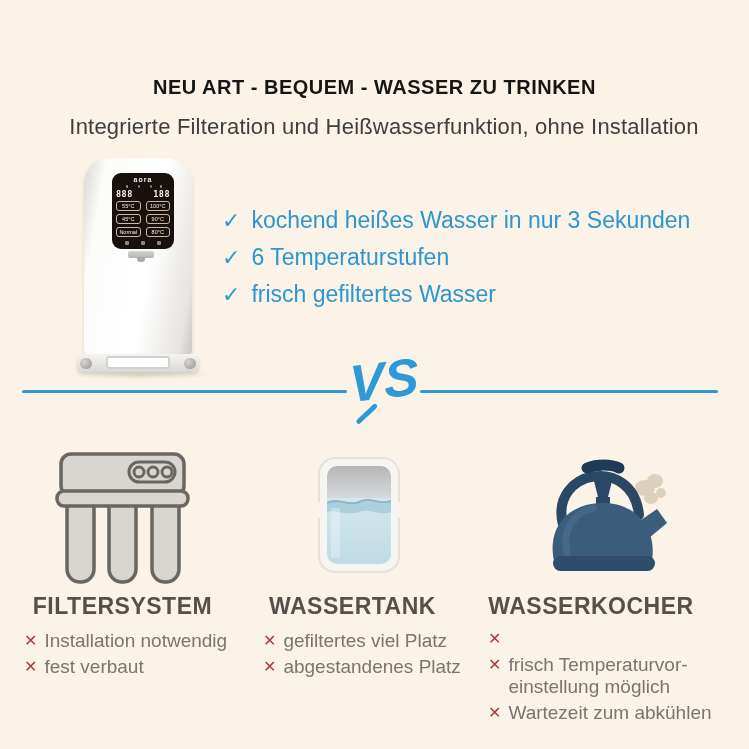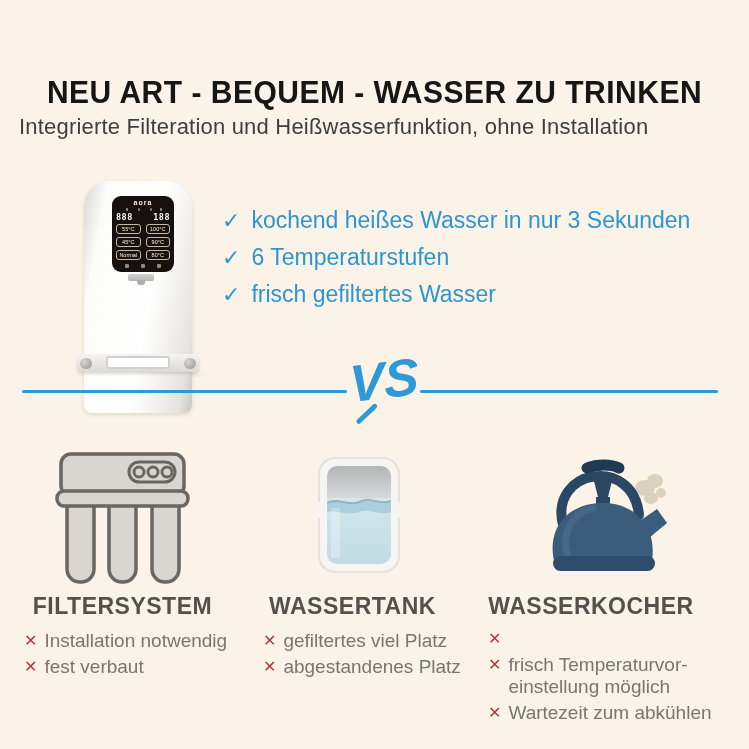--- a/index.html
+++ b/index.html
@@ -8,35 +8,34 @@
     background:#fbf3e7;
     font-family:"Liberation Sans", sans-serif;
   }
   
   .title{
     position:absolute;top:12px;left:0;right:0;text-align:center;
     font-size:57px;font-weight:bold;color:#1b95d8;line-height:1.05;letter-spacing:0px;
   }
   .subtitle{
     position:absolute;top:76px;left:0;right:0;text-align:center;
-    font-size:30px;font-weight:bold;color:#161616;letter-spacing:.5px;
+    font-size:20px;font-weight:bold;color:#161616;letter-spacing:.5px;
     transform:scaleY(1.02);
   }
   .tagline{
-    position:absolute;top:114px;left:0;right:0;text-align:left;
+    position:absolute;top:114px;left:0;right:0;text-align:center;
     font-size:22px;color:#3e3e3e;letter-spacing:.2px;margin-left:19px;
   }
   
   .device{position:absolute;left:84px;top:158px;width:108px;height:216px;}
   .device-body{
-    position:absolute;left:0;top:0;width:108px;height:232px;
+    position:absolute;left:0;top:0;width:108px;height:200px;
     background:linear-gradient(100deg,#d9d7d4 0%,#fbfbfa 16%,#ffffff 58%,#e6e4e1 90%,#c9c7c4 100%);
     border-radius:26px 26px 8px 8px;
     box-shadow:0 2px 4px rgba(120,110,95,.18);
-    margin-top:23px;
   }
   .panel{
     position:absolute;left:28px;top:15px;width:62px;height:76px;
     background:#17100d;border-radius:9px;
     display:flex;flex-direction:column;align-items:center;padding:3px 4px;box-sizing:border-box;
   }
   .brand{font-size:7px;font-weight:bold;color:#f4efe8;letter-spacing:1px;line-height:8px;}
   .status-dots{
     width:40px;height:3px;margin:1px 0 1px 0;
     background:radial-gradient(circle 1px at 4px 1.5px, rgba(255,255,255,.55) 1px, transparent 1.4px),

